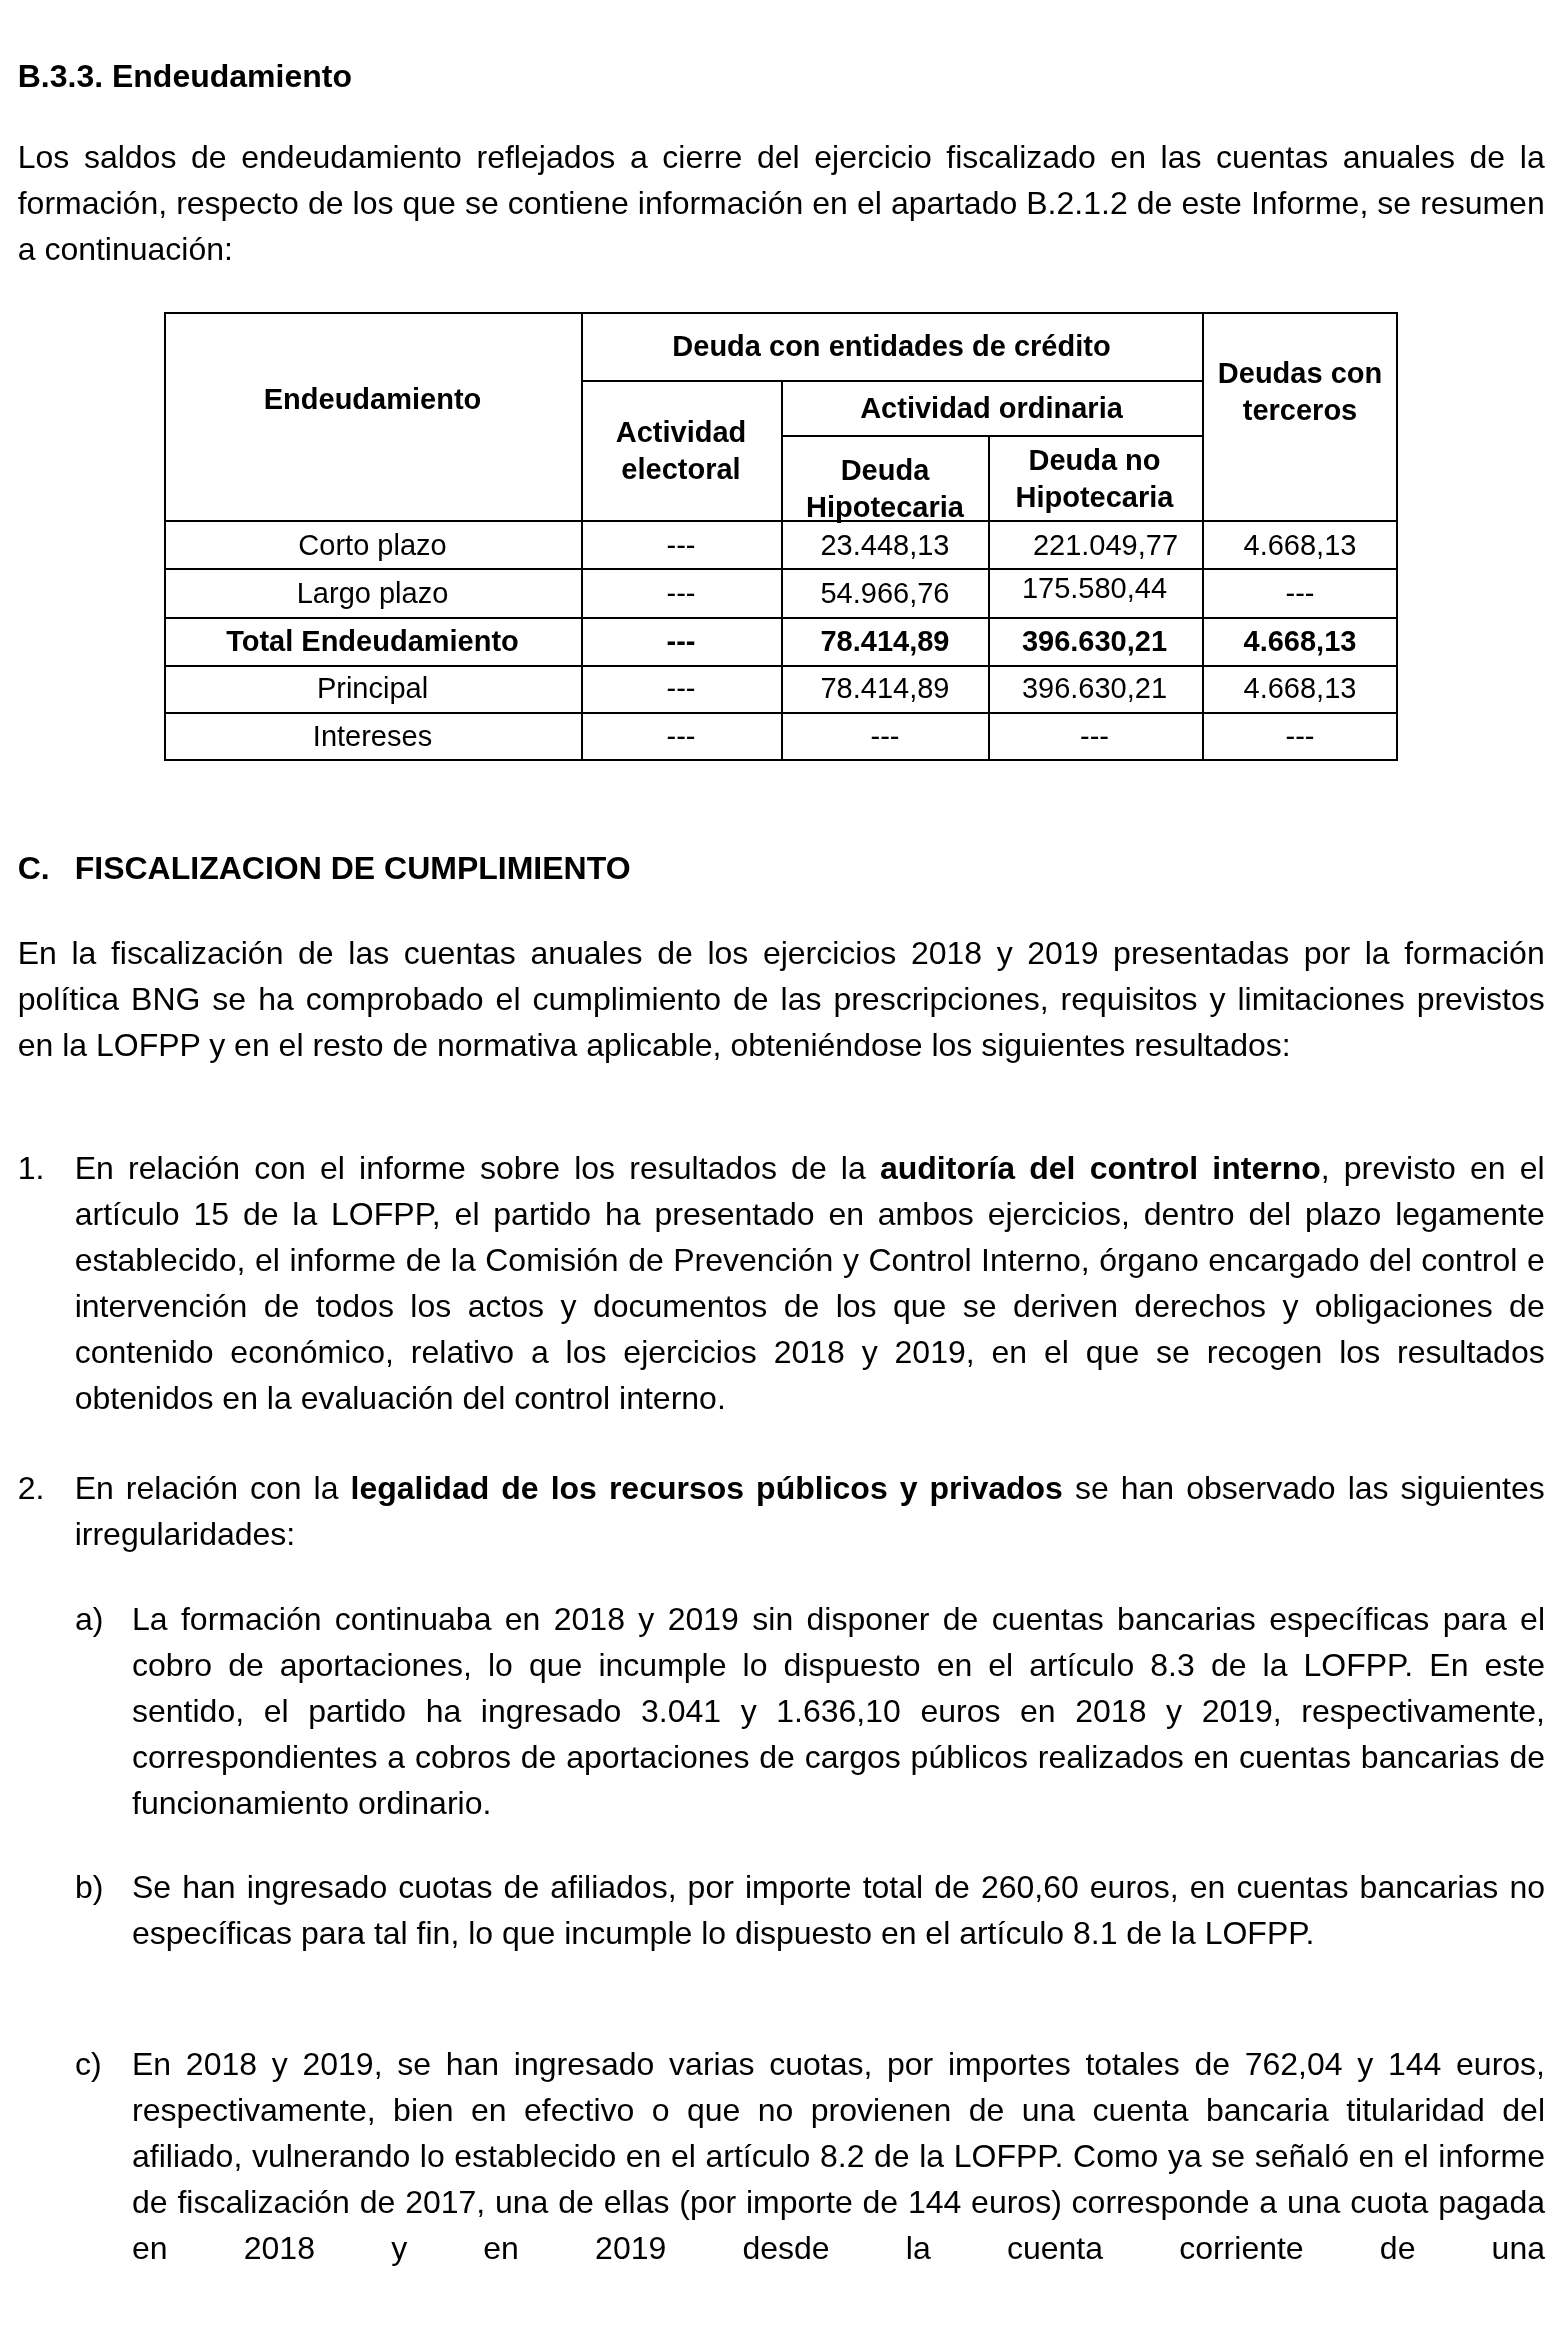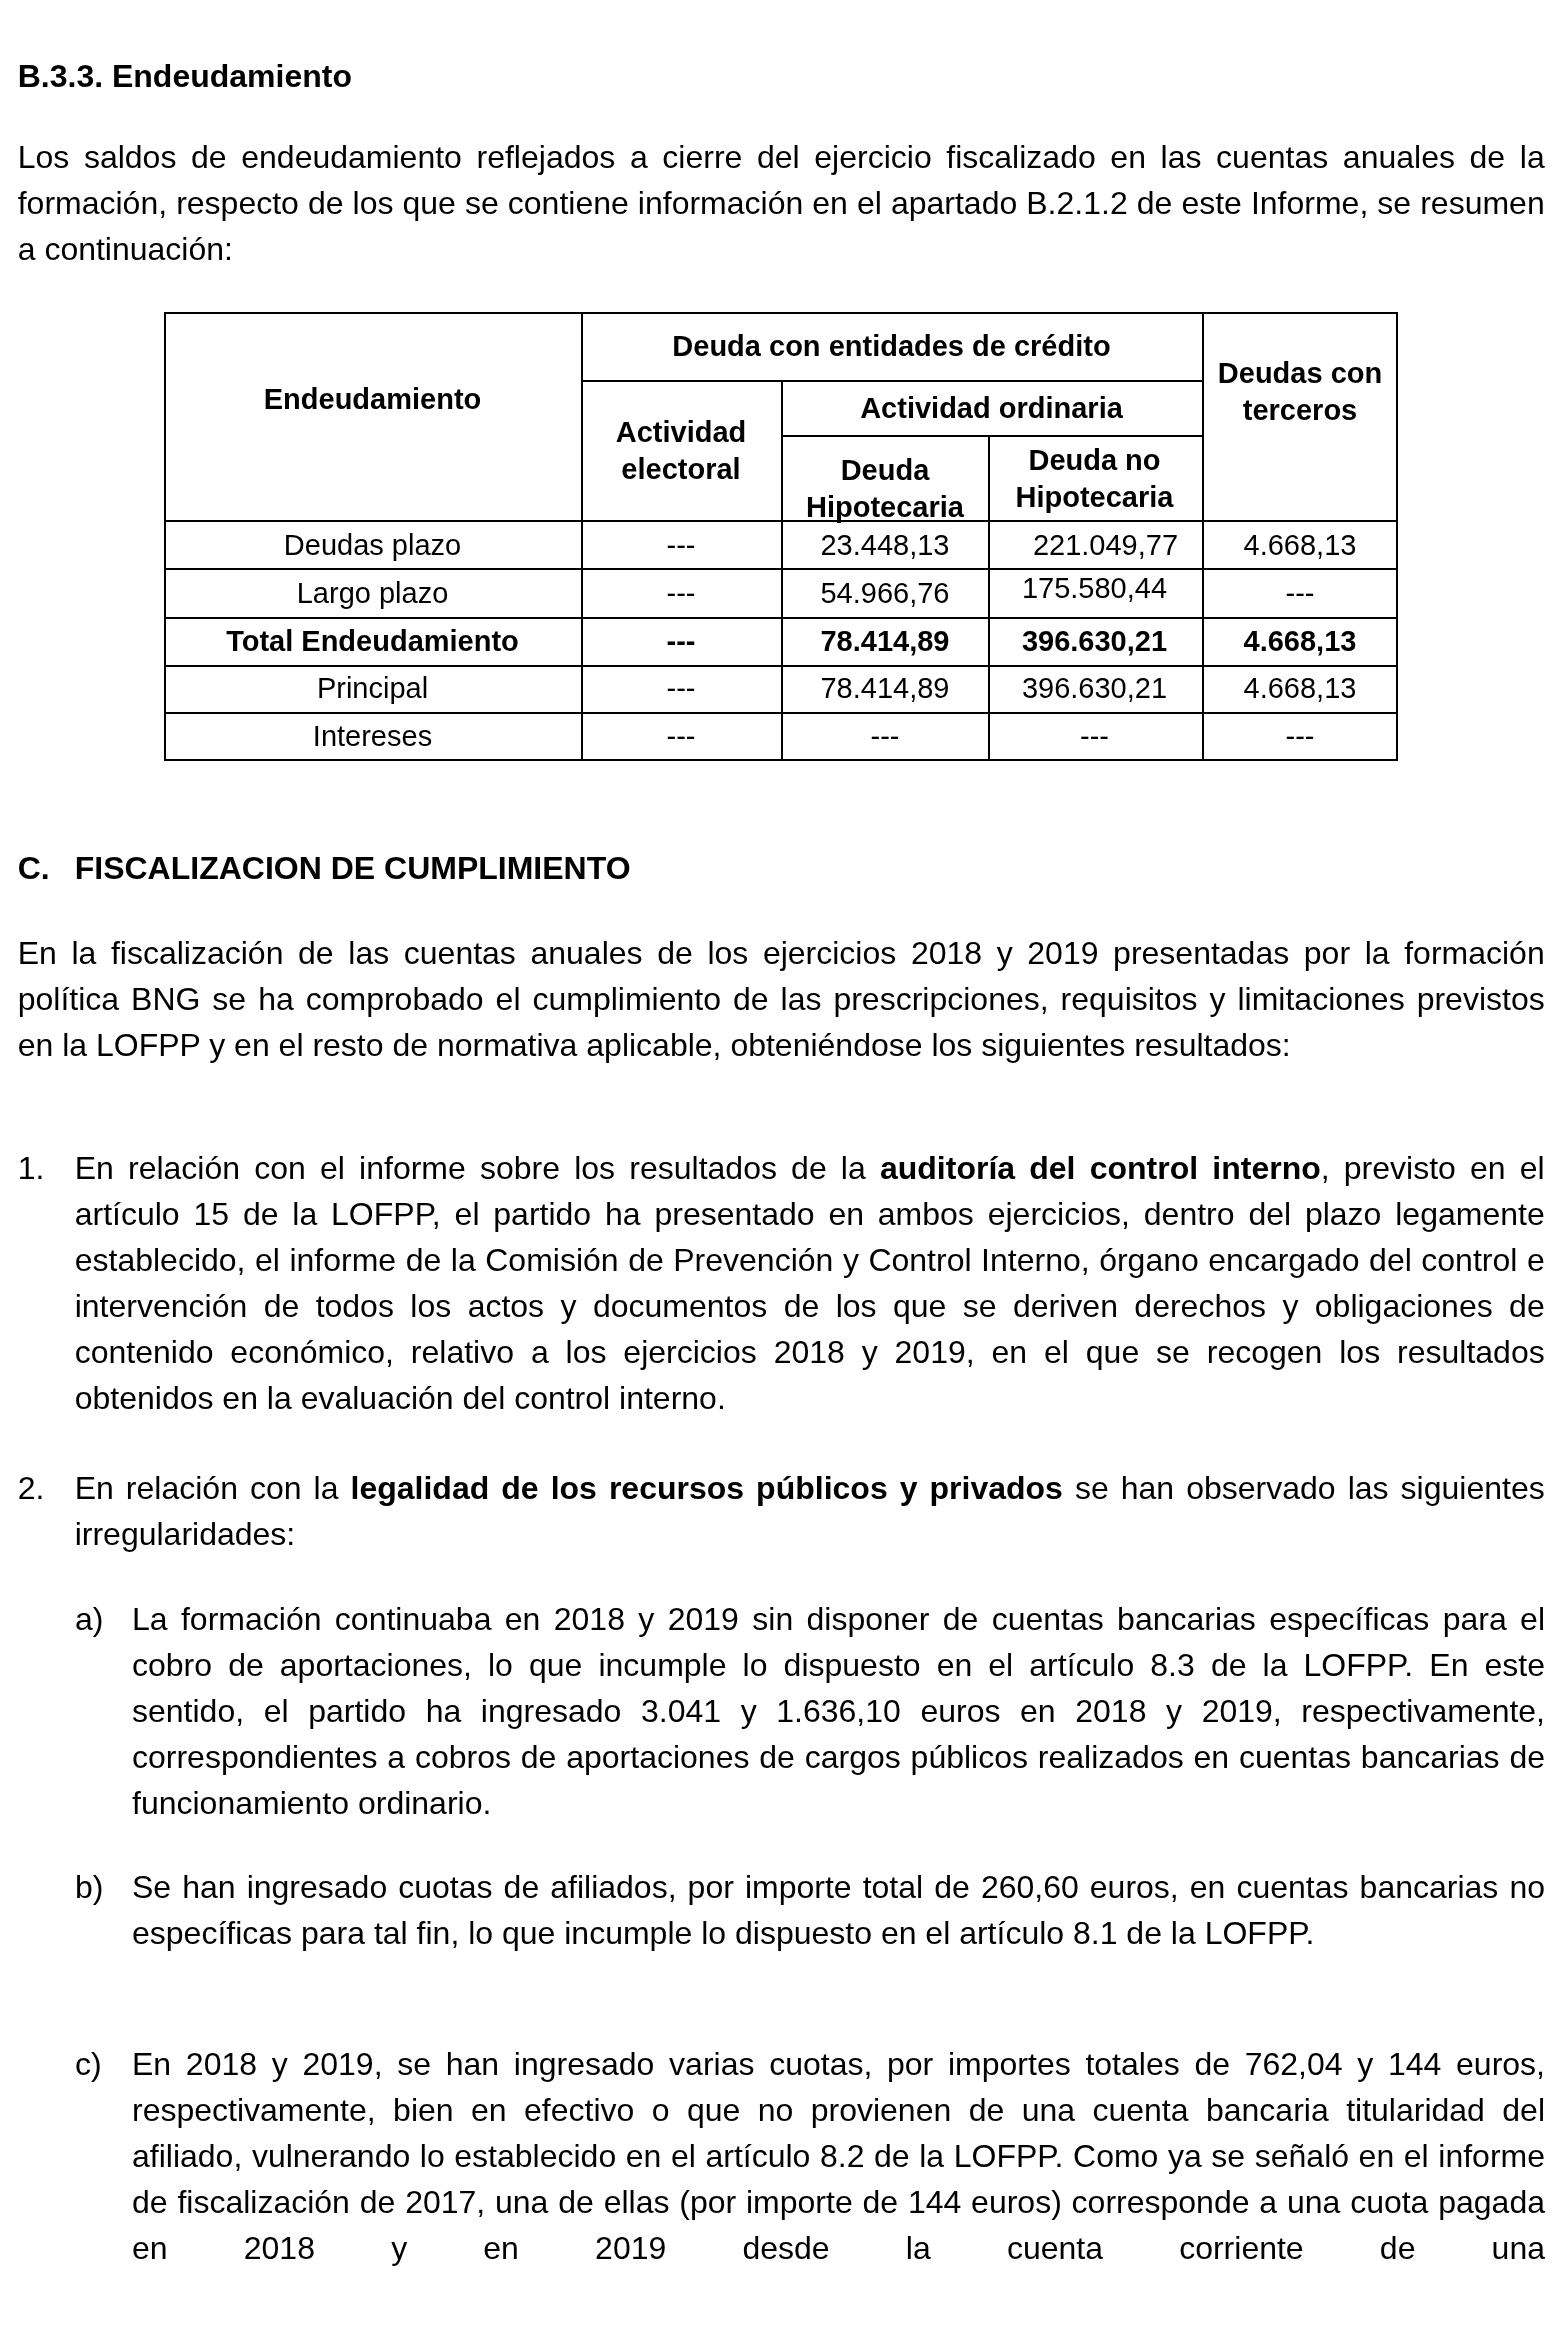--- a/index.html
+++ b/index.html
@@ -36,21 +36,21 @@
   <div class="cell hd" style="left:0;top:0;width:417px;height:175px;">Endeudamiento</div>
   <div class="cell hd" style="left:417px;top:0;width:621px;height:69px;">Deuda con entidades de crédito</div>
   <div class="cell hd" style="left:417px;top:69px;width:200px;height:140px;padding:0 8.4px;">Actividad electoral</div>
   <div class="cell hd" style="left:617px;top:69px;width:421px;height:55px;">Actividad ordinaria</div>
   <div class="cell hd" style="left:617px;top:124px;width:208px;height:106px;padding:0 6.7px;">Deuda Hipotecaria</div>
   <div class="cell hd" style="left:824px;top:124px;width:213px;height:85px;padding:0 17px;">Deuda no Hipotecaria</div>
   <div class="cell hd" style="left:1038px;top:0;width:196px;height:160px;padding:0 1.7px;">Deudas con terceros</div>
 
   <div id="tbody">
       <div>
-        <div class="cell" style="left: 0px; top: 209px; width: 417px; height: 48px;">Deudas plazo</div>
+        <div class="cell" style="left: 0px; top: 209px; width: 417px; height: 48px;">Corto plazo</div>
         <div class="cell" style="left: 417px; top: 209px; width: 200px; height: 48px;">---</div>
         <div class="cell" style="left: 617px; top: 209px; width: 208px; height: 48px;">23.448,13</div>
         <div class="cell" style="left: 824px; top: 209px; width: 235px; height: 48px;">221.049,77</div>
         <div class="cell" style="left: 1038px; top: 209px; width: 196px; height: 48px;">4.668,13</div>
       </div>
       <div>
         <div class="cell" style="left: 0px; top: 257px; width: 417px; height: 48px; border-radius: 12px;">Largo plazo</div>
         <div class="cell" style="left: 417px; top: 257px; width: 200px; height: 48px;">---</div>
         <div class="cell" style="left: 617px; top: 257px; width: 208px; height: 48px;">54.966,76</div>
         <div class="cell" style="left: 824px; top: 257px; width: 213px; height: 39px;">175.580,44</div>

